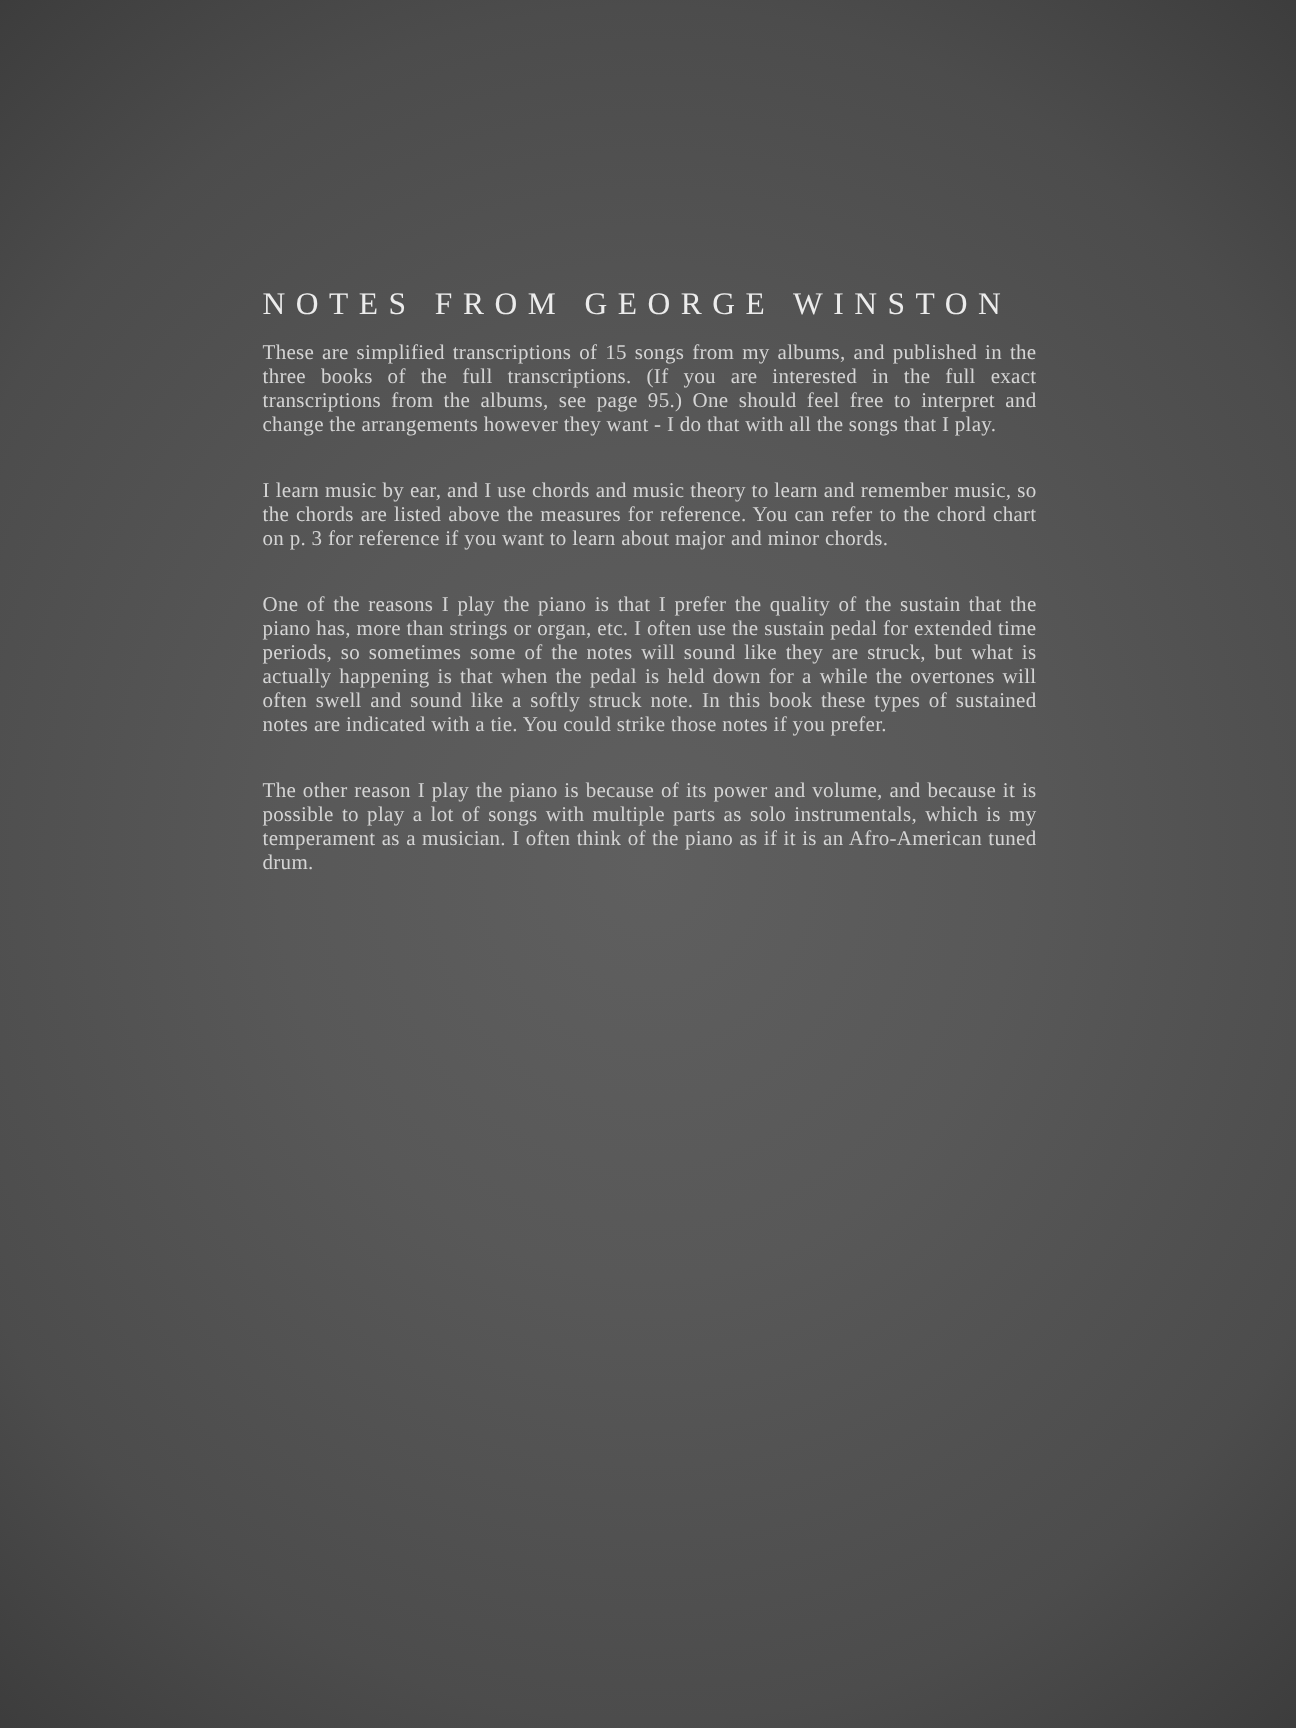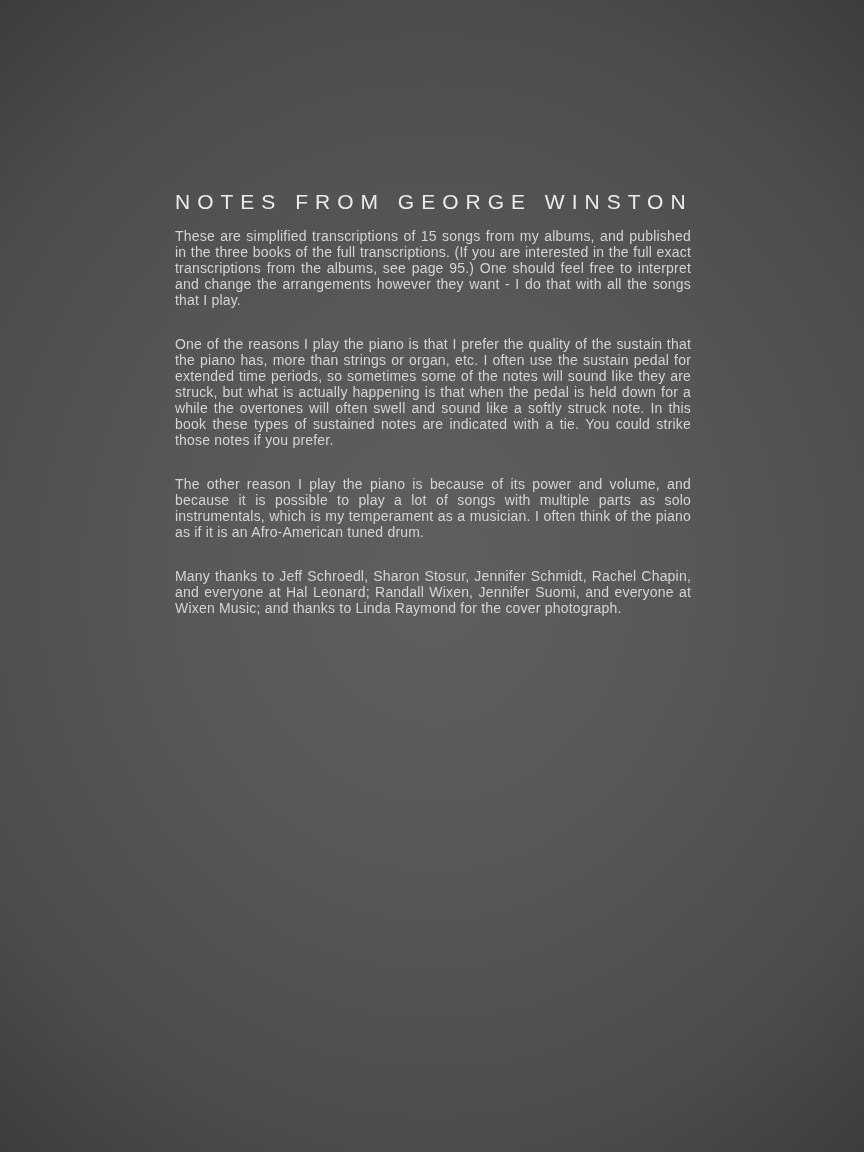--- a/index.html
+++ b/index.html
@@ -16,20 +16,21 @@
     position: relative;
     width: 864px;
     height: 1152px;
     background:
       radial-gradient(ellipse 95% 80% at 50% 50%,
         #5f5f5f 0%,
         #585858 30%,
         #4c4c4c 62%,
         #3a3a3a 85%,
         #2e2e2e 100%);
+    font-family: Liberation Serif, serif;
   }
   .content {
     position: absolute;
     left: 175px;
     top: 188px;
     width: 516px;
   }
   .heading {
     margin: 0 0 12px 0;
     font-size: 21px;
@@ -51,17 +52,17 @@
     margin-bottom: 0;
   }
 </style>
 </head>
 <body>
 
 <div class="page">
   <div class="content">
     <h1 class="heading">NOTES FROM GEORGE WINSTON</h1>
     <p class="para">These are simplified transcriptions of 15 songs from my albums, and published in the three books of the full transcriptions. (If you are interested in the full exact transcriptions from the albums, see page 95.)  One should feel free to interpret and change the arrangements however they want - I do that with all the songs that I play.</p>
+    <p class="para">I learn music by ear, and I use chords and music theory to learn and remember music, so the chords are listed above the measures for reference. You can refer to the chord chart on p. 3 for reference if you want to learn about major and minor chords.</p>
     <p class="para">One of the reasons I play the piano is that I prefer the quality of the sustain that the piano has, more than strings or organ, etc.  I often use the sustain pedal for extended time periods, so sometimes some of the notes will sound like they are struck, but what is actually happening is that when the pedal is held down for a while the overtones will often swell and sound like a softly struck note.  In this book these types of sustained notes are indicated with a tie. You could strike those notes if you prefer.</p>
     <p class="para">The other reason I play the piano is because of its power and volume, and because it is possible to play a lot of songs with multiple parts as solo instrumentals, which is my temperament as a musician.  I often think of the piano as if it is an Afro-American tuned drum.</p>
-    <p class="para">Many thanks to Jeff Schroedl, Sharon Stosur, Jennifer Schmidt, Rachel Chapin, and everyone at Hal Leonard; Randall Wixen, Jennifer Suomi, and everyone at Wixen Music; and thanks to Linda Raymond for the cover photograph.</p>
   </div>
 </div>
 
 </body></html>

